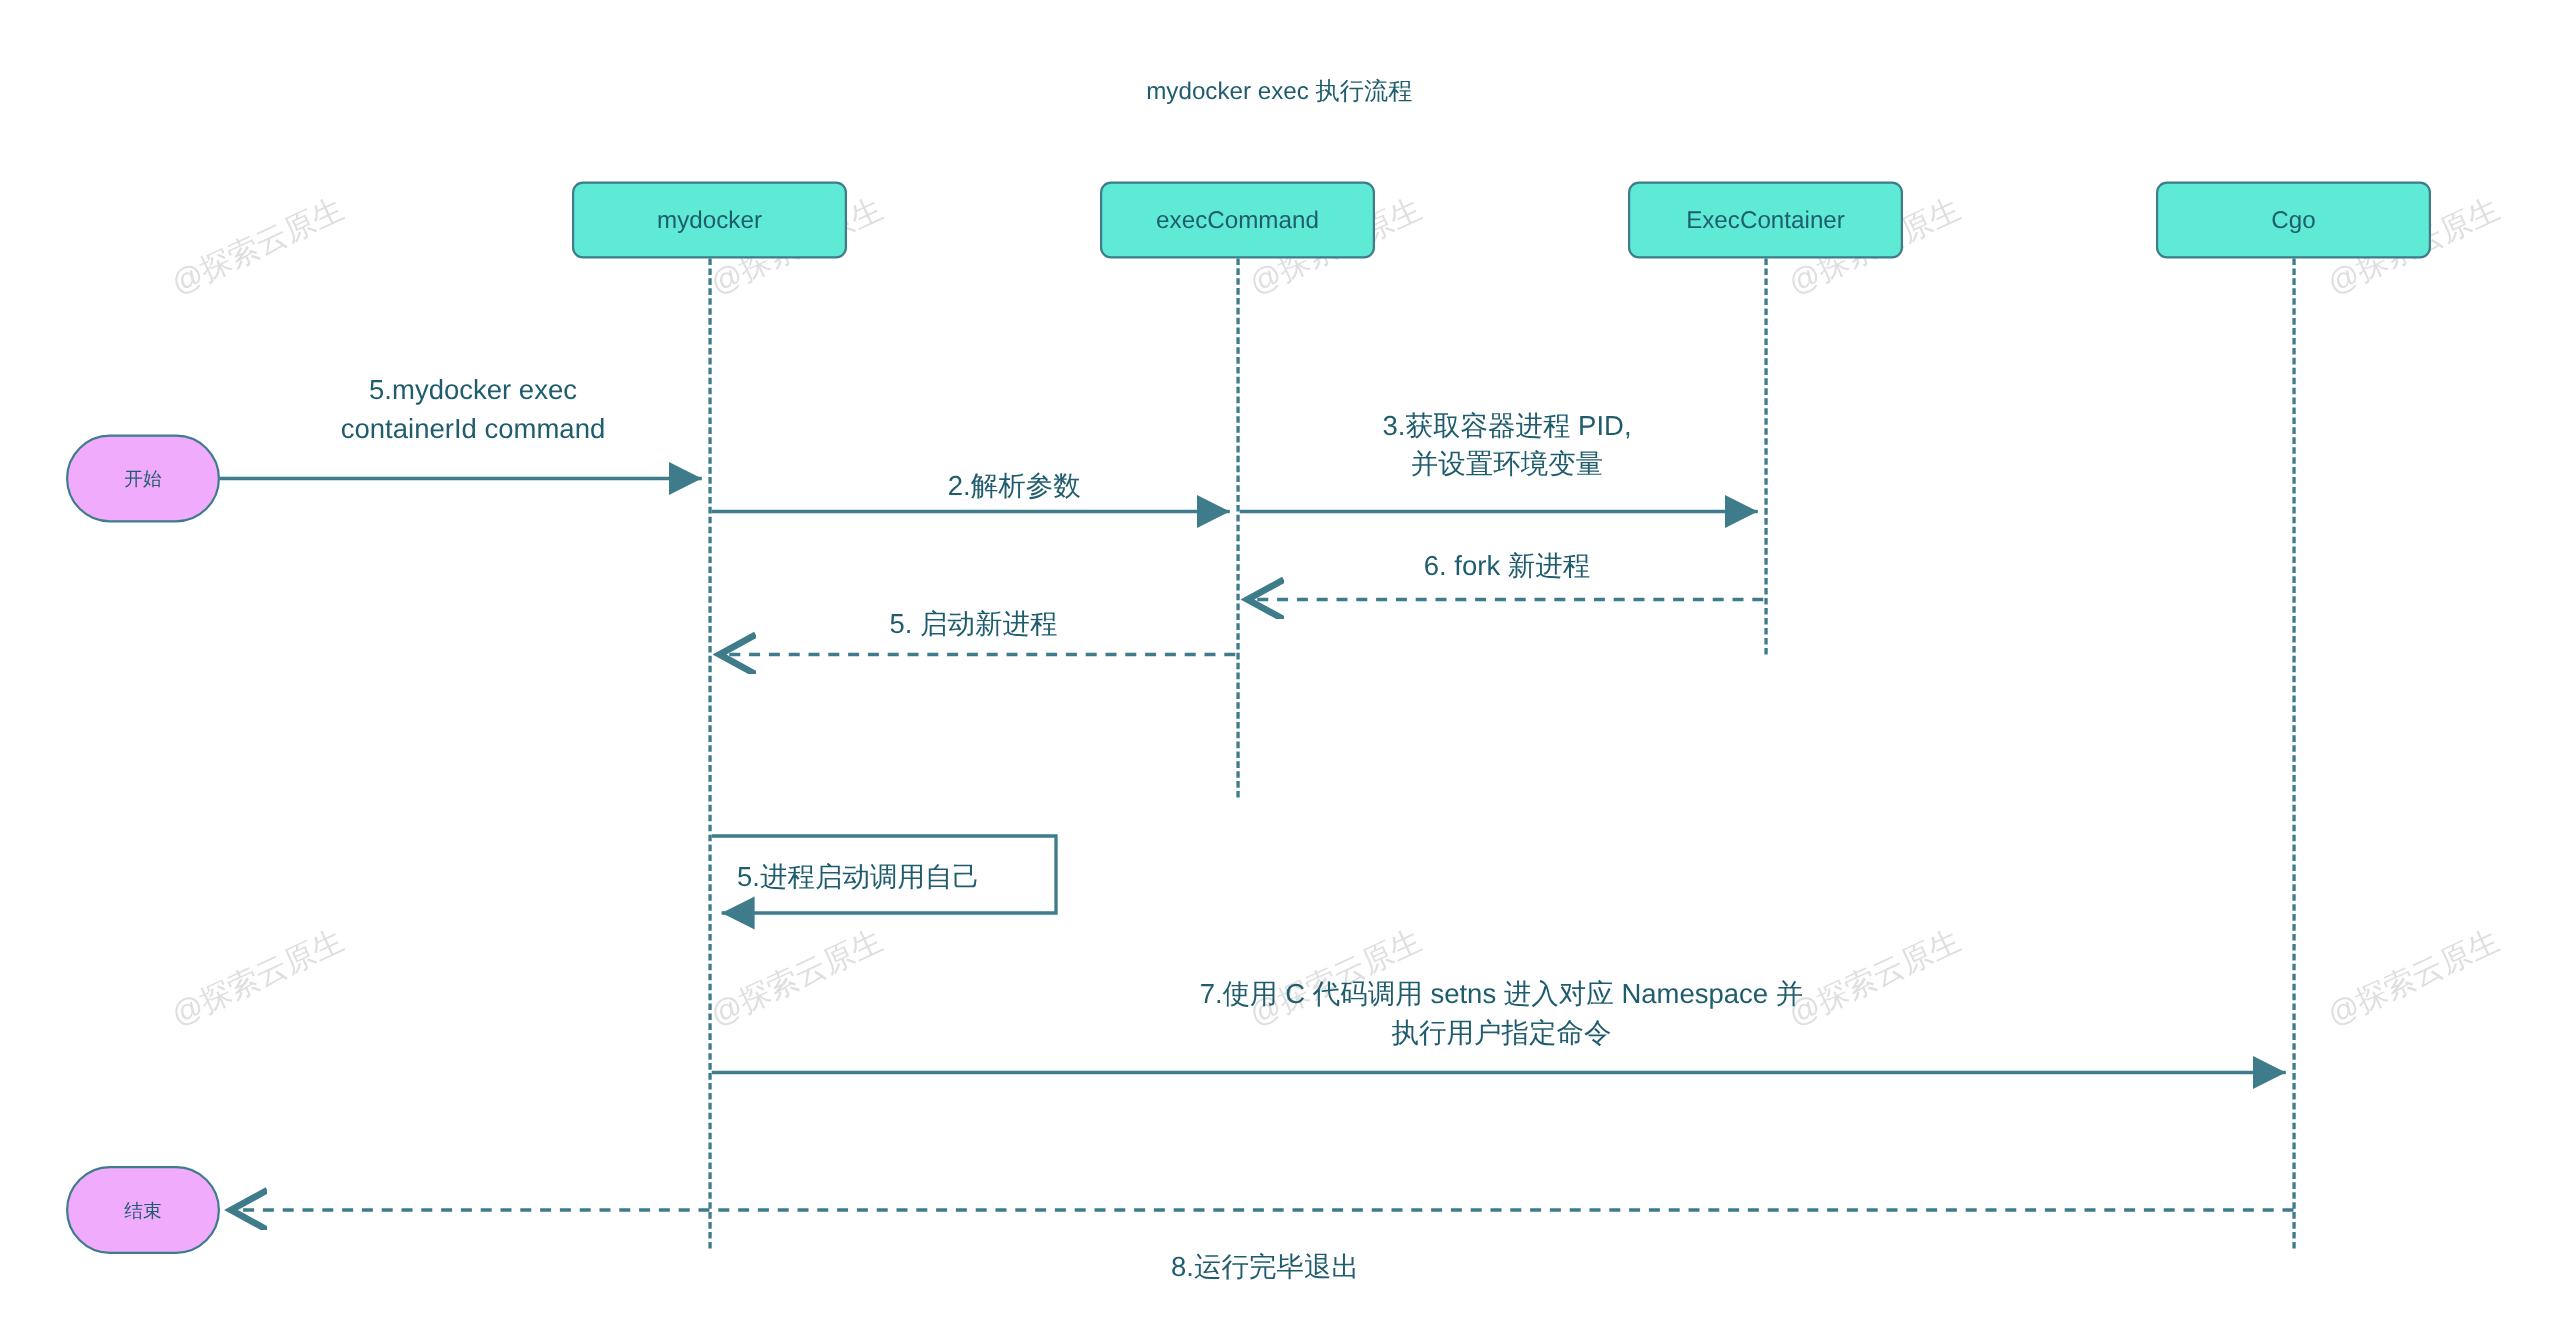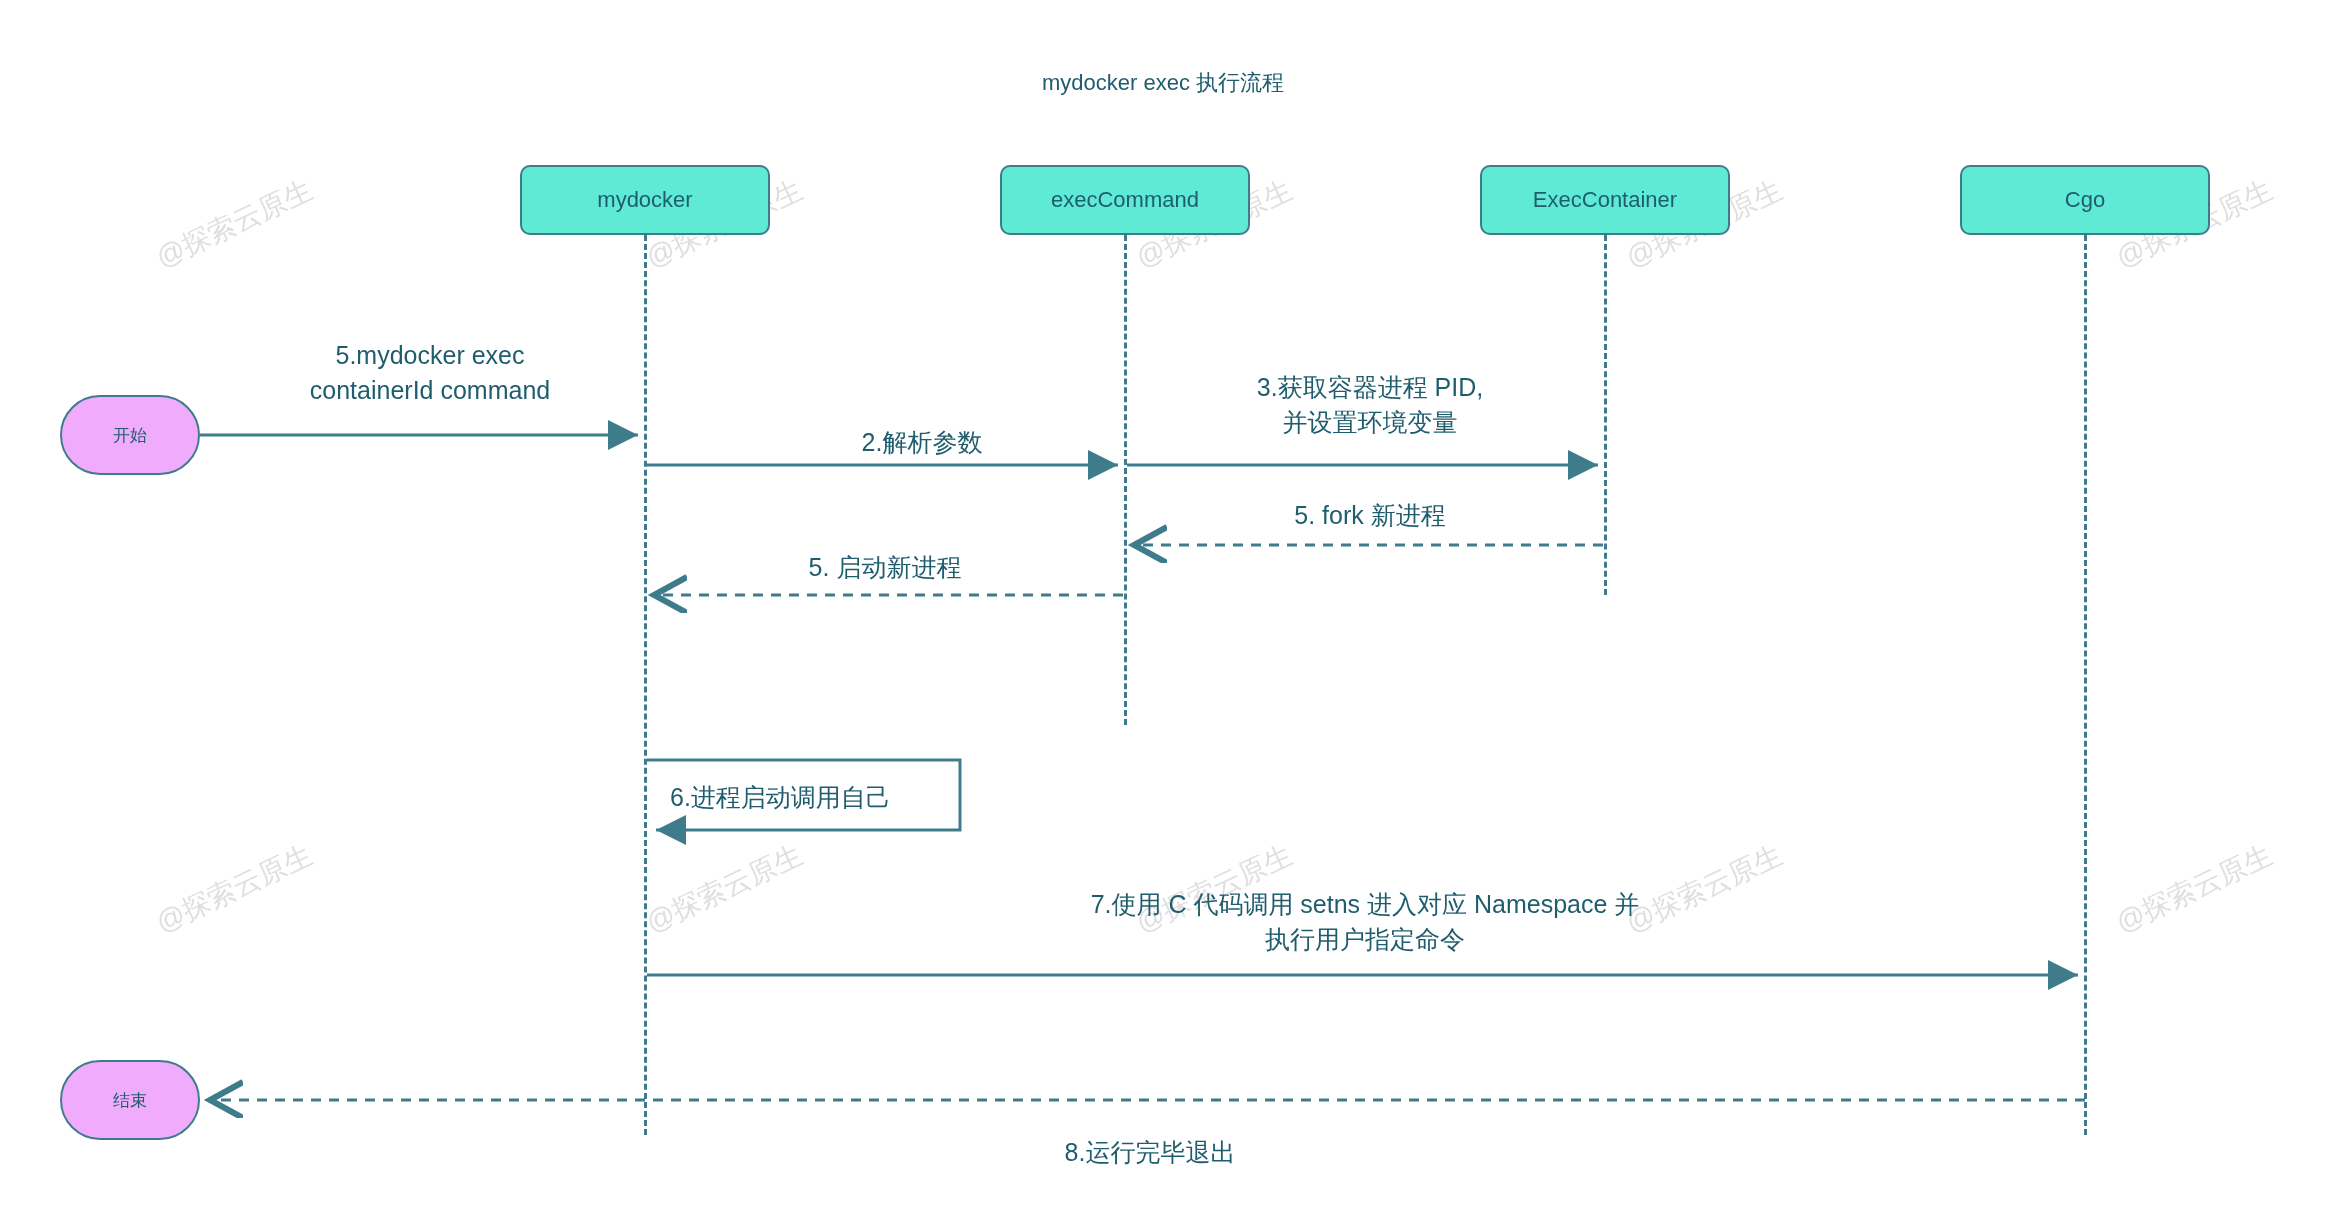--- a/index.html
+++ b/index.html
@@ -108,23 +108,23 @@
 
   <div class="msg-label" style="top:338px; left:255px; width:350px;">
     <span>5.mydocker exec</span><br>
     <span>containerId command</span>
   </div>
   <div class="msg-label" style="top:425px; left:792px; width:260px;">2.解析参数</div>
   <div class="msg-label" style="top:370px; left:1155px; width:430px;">
     <span>3.获取容器进程 PID,</span><br>
     <span>并设置环境变量</span>
   </div>
-  <div class="msg-label" style="top:498px; left:1200px; width:340px;">5. fork 新进程</div>
+  <div class="msg-label" style="top:498px; left:1200px; width:340px;">6. fork 新进程</div>
   <div class="msg-label" style="top:550px; left:755px; width:260px;">5. 启动新进程</div>
-  <div class="msg-label" style="top:780px; left:670px; width:280px; text-align:left;">6.进程启动调用自己</div>
+  <div class="msg-label" style="top:780px; left:670px; width:280px; text-align:left;">5.进程启动调用自己</div>
   <div class="msg-label" style="top:887px; left:780px; width:1170px;">
     <span>7.使用 C 代码调用 setns 进入对应 Namespace 并</span><br>
     <span>执行用户指定命令</span>
   </div>
   <div class="msg-label" style="top:1135px; left:1000px; width:300px;">8.运行完毕退出</div>
 
   <svg class="arrows">
     <defs>
       <marker id="arr-solid" markerWidth="12" markerHeight="12" refX="10" refY="5" orient="auto">
         <path d="M0,0 L10,5 L0,10 Z" fill="#3e7c8c"></path>

